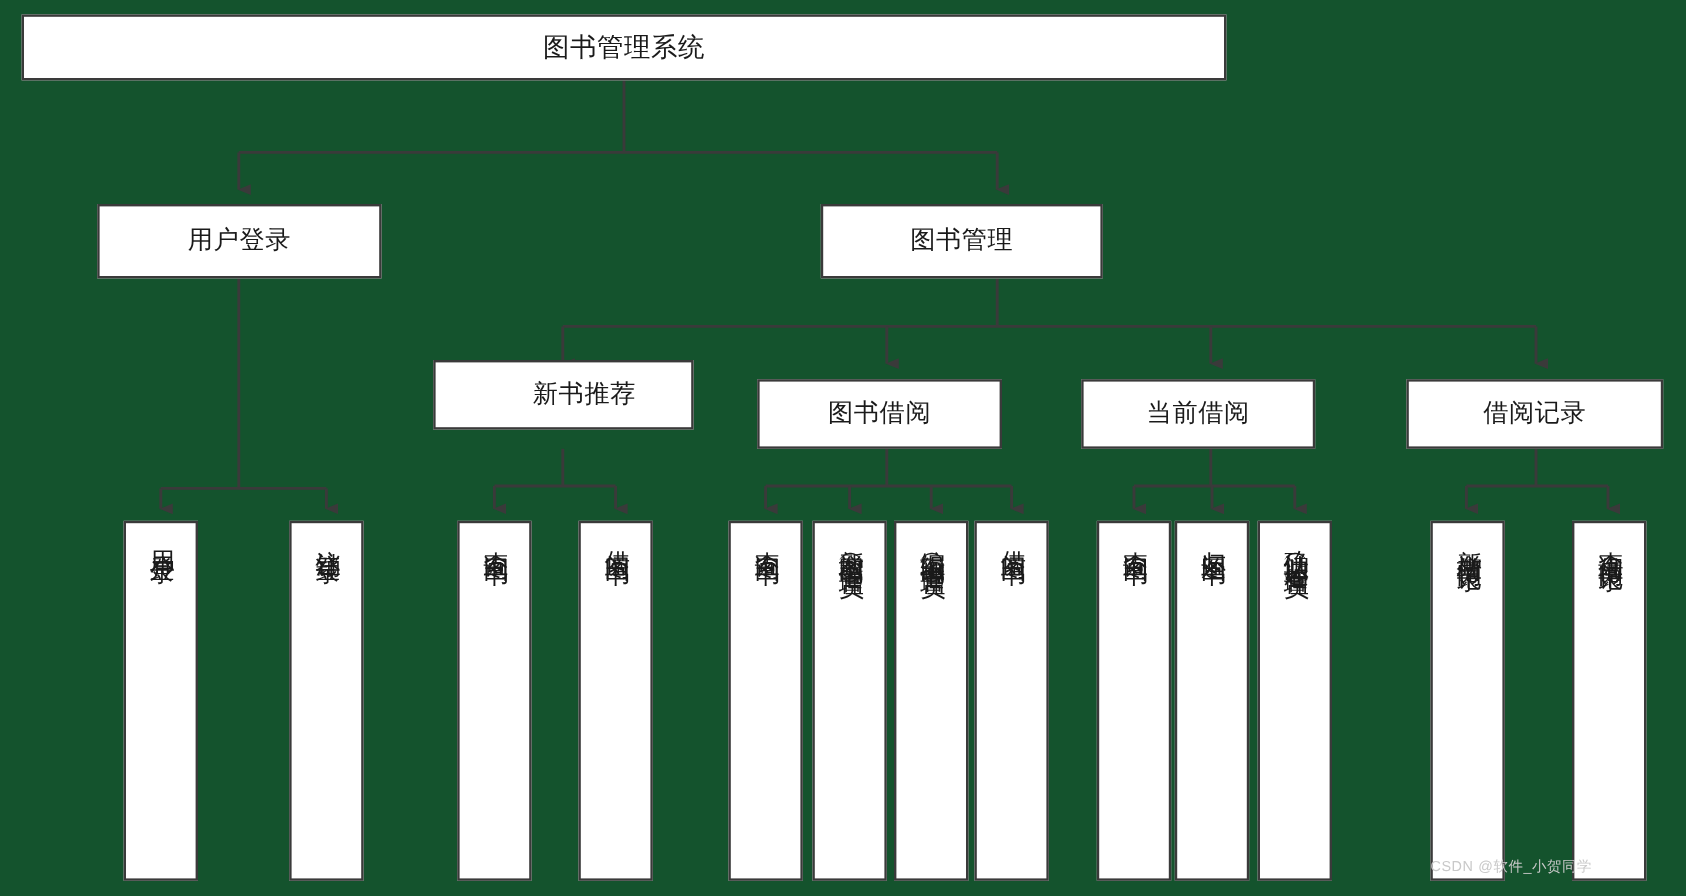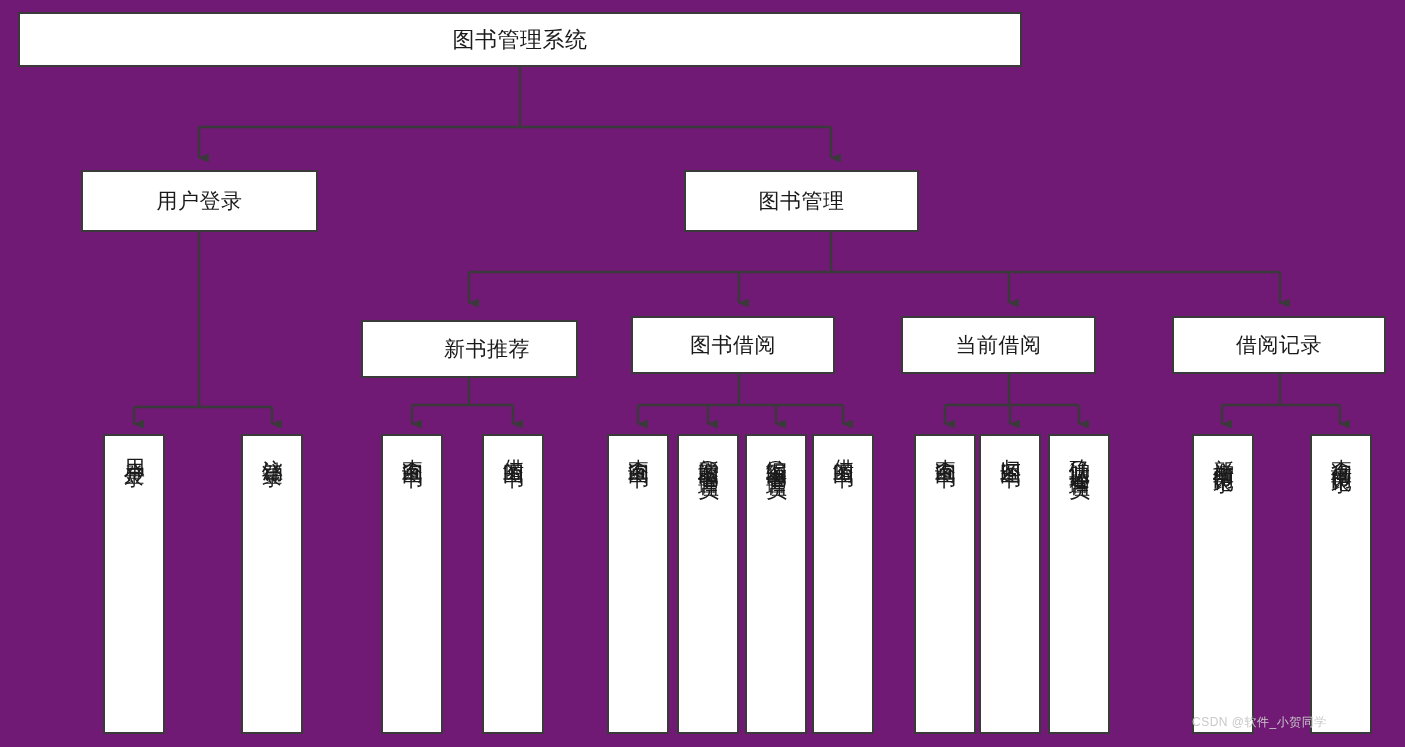--- a/index.html
+++ b/index.html
@@ -10,21 +10,21 @@
   body {
     width: 1405px;
     height: 747px;
     overflow: hidden;
     font-family: "Liberation Sans", "DejaVu Sans", sans-serif;
   }
   #diagram-root {
     position: relative;
     width: 1405px;
     height: 747px;
-    background: #701a75;
+    background: #14532d;
   }
   svg.connectors {
     position: absolute;
     left: 0;
     top: 0;
     width: 1405px;
     height: 747px;
     pointer-events: none;
   }
   .node {
@@ -129,21 +129,21 @@
     <span class="label">图书管理系统</span>
   </div>
 
   <div class="node horizontal" style="left:81px; top:170px; width:237px; height:62px;">
     <span class="label">用户登录</span>
   </div>
   <div class="node horizontal" style="left:684px; top:170px; width:235px; height:62px;">
     <span class="label">图书管理</span>
   </div>
 
-  <div class="node horizontal" style="left:361px; top:320px; width:217px; height:58px;padding-left:35px;">
+  <div class="node horizontal" style="left:361px; top:300px; width:217px; height:58px;padding-left:35px;">
     <span class="label">新书推荐</span>
   </div>
   <div class="node horizontal" style="left:631px; top:316px; width:204px; height:58px;justify-content:center;">
     <span class="label">图书借阅</span>
   </div>
   <div class="node horizontal" style="left:901px; top:316px; width:195px; height:58px;">
     <span class="label">当前借阅</span>
   </div>
   <div class="node horizontal" style="left:1172px; top:316px; width:214px; height:58px;">
     <span class="label">借阅记录</span>

